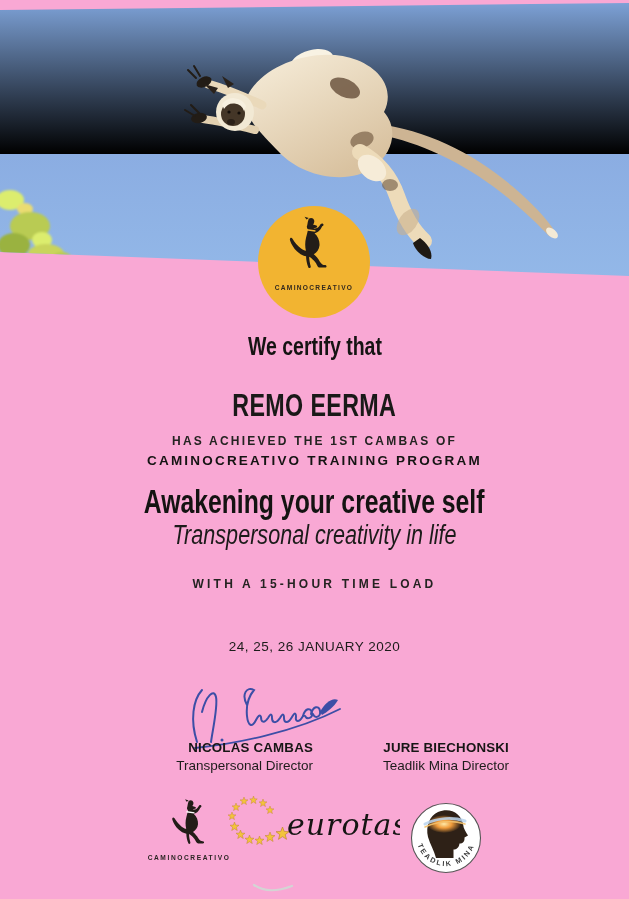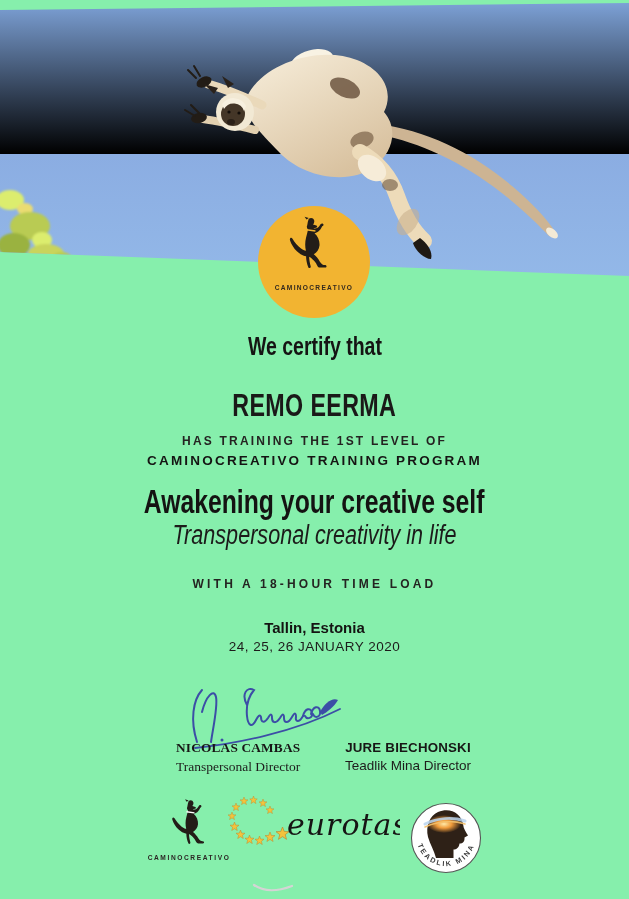--- a/index.html
+++ b/index.html
@@ -1,17 +1,17 @@
 <!DOCTYPE html>
 <html><head>
 <meta charset="utf-8">
 <style>
   html,body{margin:0;padding:0;background:#ffffff;}
   .page{
-    position:relative;width:629px;height:899px;background:#86efac;overflow:hidden;
+    position:relative;width:629px;height:899px;background:#f9a8d4;overflow:hidden;
     font-family:"Liberation Sans",sans-serif;color:#1b1b1a;
   }
   .photo{
     position:absolute;left:0;top:0;width:629px;height:280px;
     clip-path:polygon(0 10px,100% 3px,100% 276px,0 252px);
   }
   .badge{position:absolute;left:254px;top:202px;width:120px;height:120px;}
   .line{position:absolute;left:0;width:629px;text-align:center;white-space:nowrap;}
   .squeeze78{display:inline-block;transform:scaleX(.78);transform-origin:50% 50%;}
   .squeeze75{display:inline-block;transform:scaleX(.75);transform-origin:50% 50%;}
@@ -19,22 +19,22 @@
   .certify{top:332px;font-size:25px;font-weight:bold;color:#151413;}
   .recipient{top:377px;font-size:31px;font-weight:bold;letter-spacing:.5px;color:#1a1918;margin-top:11px;}
   .ach1{top:434px;font-size:12px;font-weight:bold;letter-spacing:2.2px;color:#242321;}
   .ach2{top:453px;font-size:13.5px;font-weight:bold;letter-spacing:2.2px;color:#151413;}
   .title{top:483px;font-size:33px;font-weight:bold;color:#141312;}
   .subtitle{top:520px;font-size:27px;font-style:italic;color:#1c1b1a;}
   .timeload{top:577px;font-size:12px;font-weight:bold;letter-spacing:3.2px;color:#242321;}
   .location{top:619px;font-size:15px;font-weight:bold;color:#141312;}
   .dates{top:639px;font-size:13.5px;letter-spacing:.5px;color:#1d1c1b;}
   .signature{position:absolute;left:175px;top:672px;width:170px;height:82px;}
-  .signer-left{position:absolute;left:176px;top:740px;width:155px;text-align:left;font-family:Liberation Serif, serif;}
-  .signer-right{position:absolute;left:318px;top:740px;width:180px;text-align:center;}
+  .signer-left{position:absolute;left:158px;top:740px;width:155px;text-align:right;}
+  .signer-right{position:absolute;left:329px;top:740px;width:180px;text-align:right;}
   .signer-name{font-size:13.3px;font-weight:bold;letter-spacing:.2px;color:#171615;}
   .signer-title{font-size:13.5px;margin-top:3px;color:#1d1c1b;}
   .logo-camino{position:absolute;left:133px;top:797px;width:110px;height:70px;}
   .logo-eurotas{position:absolute;left:225px;top:795px;width:175px;height:62px;}
   .logo-teadlik{position:absolute;left:408px;top:800px;width:76px;height:76px;}
   .scan-curl{position:absolute;left:248px;top:877px;width:50px;height:20px;}
 </style>
 </head>
 <body>
 
@@ -130,26 +130,25 @@
 
   <svg class="badge" viewBox="0 0 120 120">
     <circle cx="60" cy="60" r="56" fill="#f2b431"></circle>
     <use href="#lemur-sil" x="31" y="13" width="46" height="58"></use>
     <rect x="52.5" y="27.5" width="9" height="1.6" fill="#f2b431" transform="rotate(8 57 28)"></rect>
     <text x="60" y="88" text-anchor="middle" font-size="6.6" font-weight="bold" letter-spacing="1.3" fill="#33291e" font-family="Liberation Sans, sans-serif">CAMINOCREATIVO</text>
   </svg>
 
   <div class="line certify"><span class="squeeze78">We certify that</span></div>
   <div class="line recipient"><span class="squeeze75">REMO EERMA</span></div>
-  <div class="line ach1">HAS TRAINING THE 1ST LEVEL OF</div>
+  <div class="line ach1">HAS ACHIEVED THE 1ST CAMBAS OF</div>
   <div class="line ach2">CAMINOCREATIVO TRAINING PROGRAM</div>
   <div class="line subtitle"><span class="squeeze80">Transpersonal creativity in life</span></div>
   <div class="line title"><span class="squeeze75">Awakening your creative self</span></div>
-  <div class="line timeload">WITH A 18-HOUR TIME LOAD</div>
-  <div class="line location">Tallin, Estonia</div>
+  <div class="line timeload">WITH A 15-HOUR TIME LOAD</div>
   <div class="line dates">24, 25, 26 JANUARY 2020</div>
 
   <svg class="signature" viewBox="0 0 170 82">
     <g stroke="#3c4ea6" stroke-width="2" fill="none" stroke-linecap="round">
       <path d="M22,70 C15,48 18,28 27,18"></path>
       <path d="M27,40 C31,24 39,16 41,25 C43,34 38,56 36,70"></path>
       <path d="M72,33 C66,22 72,14 79,18 C74,24 71,34 72,44 C73,54 77,56 81,48
                C83,44 85,42 86,45 C86,50 89,52 93,46 C96,41 97,42 97,46
                C97,51 101,52 105,46 C108,41 109,42 109,46 C109,51 113,52 117,45
                C120,40 121,41 121,45 C120,50 124,51 128,44"></path>

